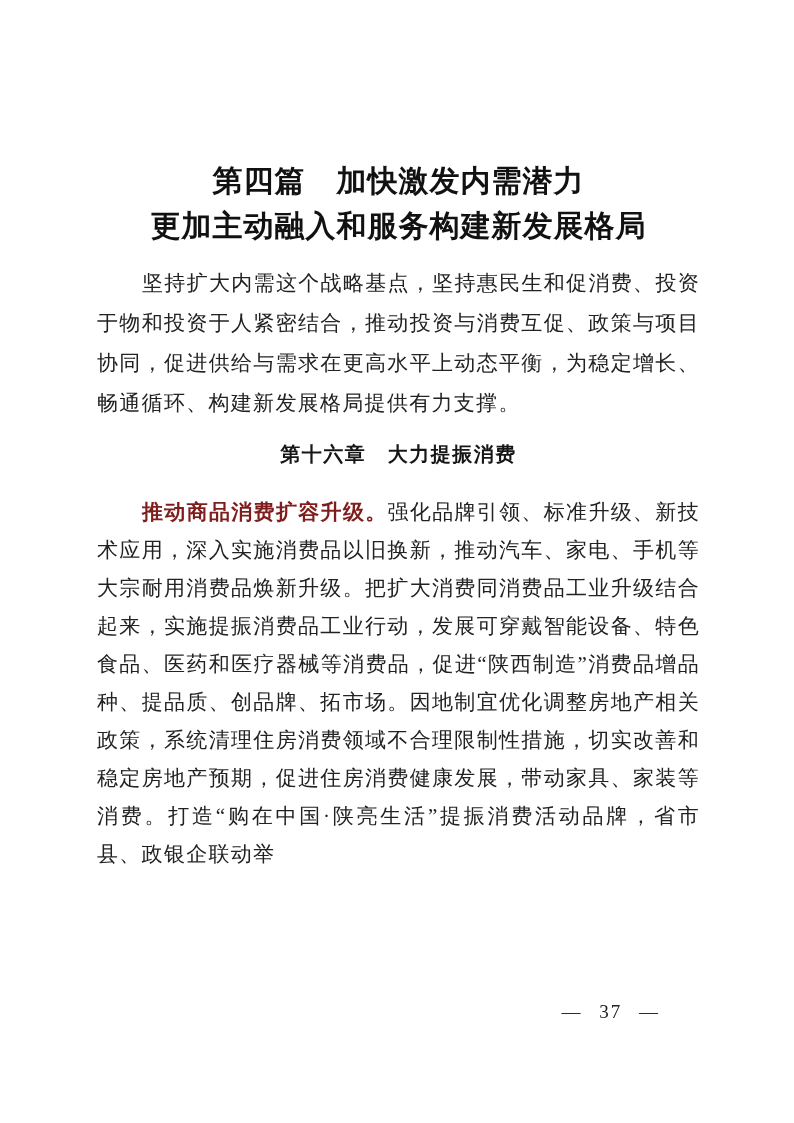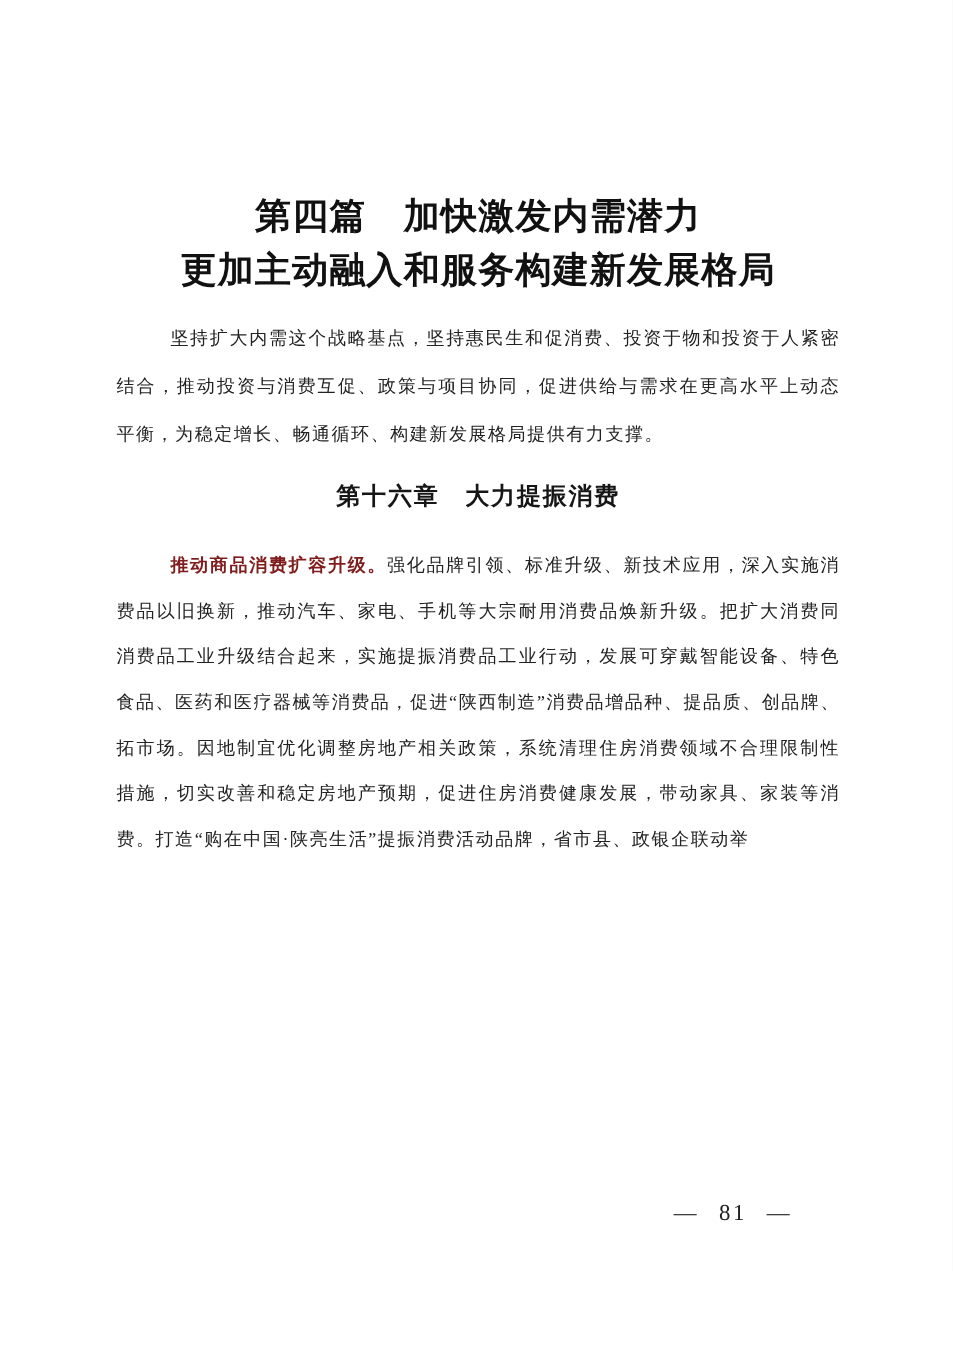--- a/index.html
+++ b/index.html
@@ -34,21 +34,21 @@
     font-size: 30px;
     font-weight: bold;
     line-height: 45px;
     letter-spacing: 1px;
     color: #111111;
   }
   .part-title .line { display: block; }
 
   
   .body-para {
-    font-size: 15px;
+    font-size: 21px;
     line-height: 40px;
     letter-spacing: 1.3px;
     text-align: justify;
     text-indent: 45px;
     color: #222222;
   }
   .para-intro { margin-top: 15px; }
 
   .para-tight {
     line-height: 38px;
@@ -97,14 +97,14 @@
 
     <p class="body-para para-intro">坚持扩大内需这个战略基点，坚持惠民生和促消费、投资于物和投资于人紧密结合，推动投资与消费互促、政策与项目协同，促进供给与需求在更高水平上动态平衡，为稳定增长、畅通循环、构建新发展格局提供有力支撑。</p>
 
     <h2 class="chapter-title">第十六章　大力提振消费</h2>
 
 
     <p class="body-para para-tight"><span class="para-lead">推动商品消费扩容升级。</span><span>强化品牌引领、标准升级、新技术应用，深入实施消费品以旧换新，推动汽车、家电、手机等大宗耐用消费品焕新升级。把扩大消费同消费品工业升级结合起来，实施提振消费品工业行动，发展可穿戴智能设备、特色食品、医药和医疗器械等消费品，促进“陕西制造”消费品增品种、提品质、创品牌、拓市场。因地制宜优化调整房地产相关政策，系统清理住房消费领域不合理限制性措施，切实改善和稳定房地产预期，促进住房消费健康发展，带动家具、家装等消费。打造“购在中国·陕亮生活”提振消费活动品牌，省市县、政银企联动举</span></p>
 
   </div>
 
-  <div class="page-footer">— 81 —</div>
+  <div class="page-footer">— 37 —</div>
 </div>
 
 </body></html>

